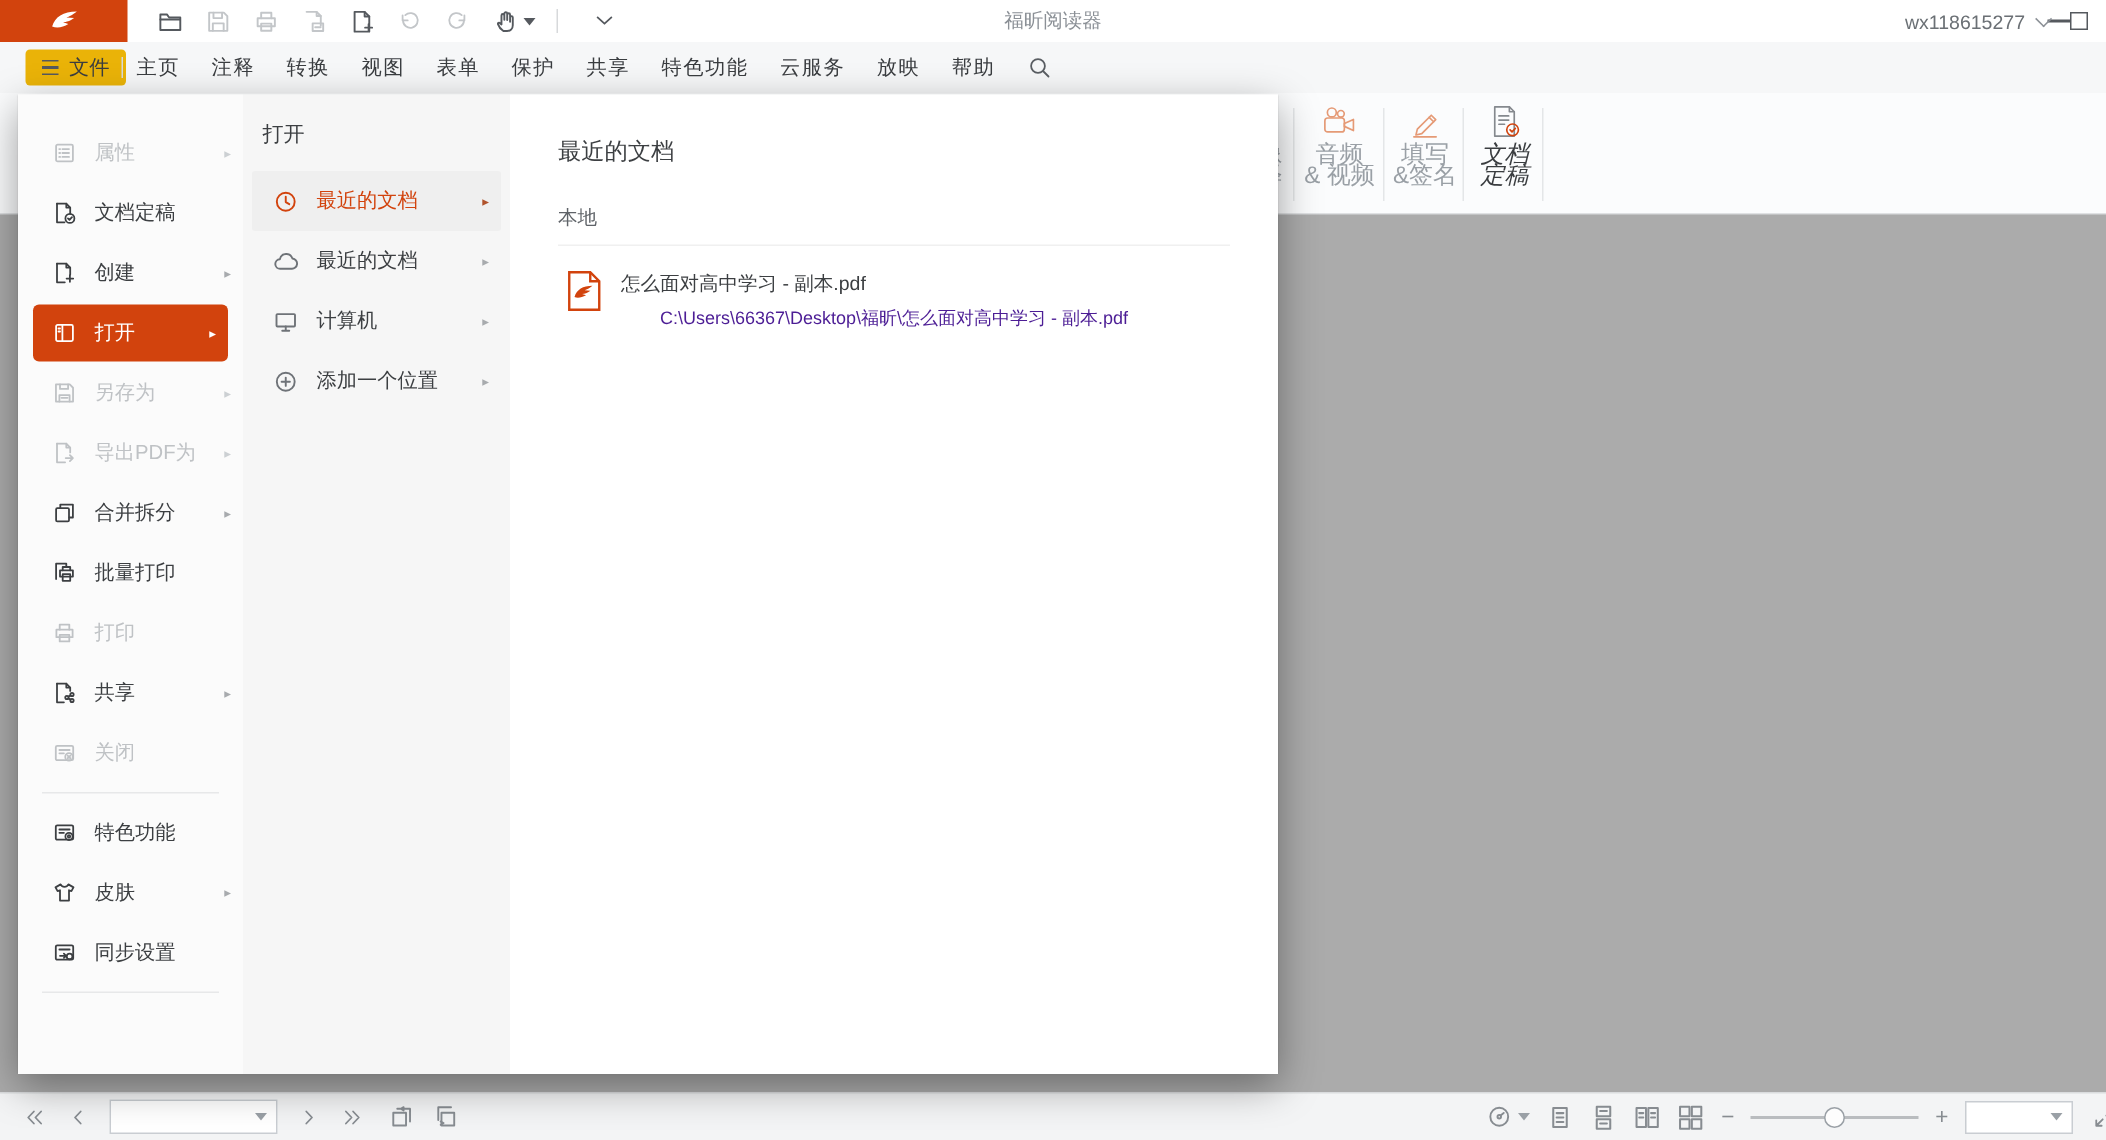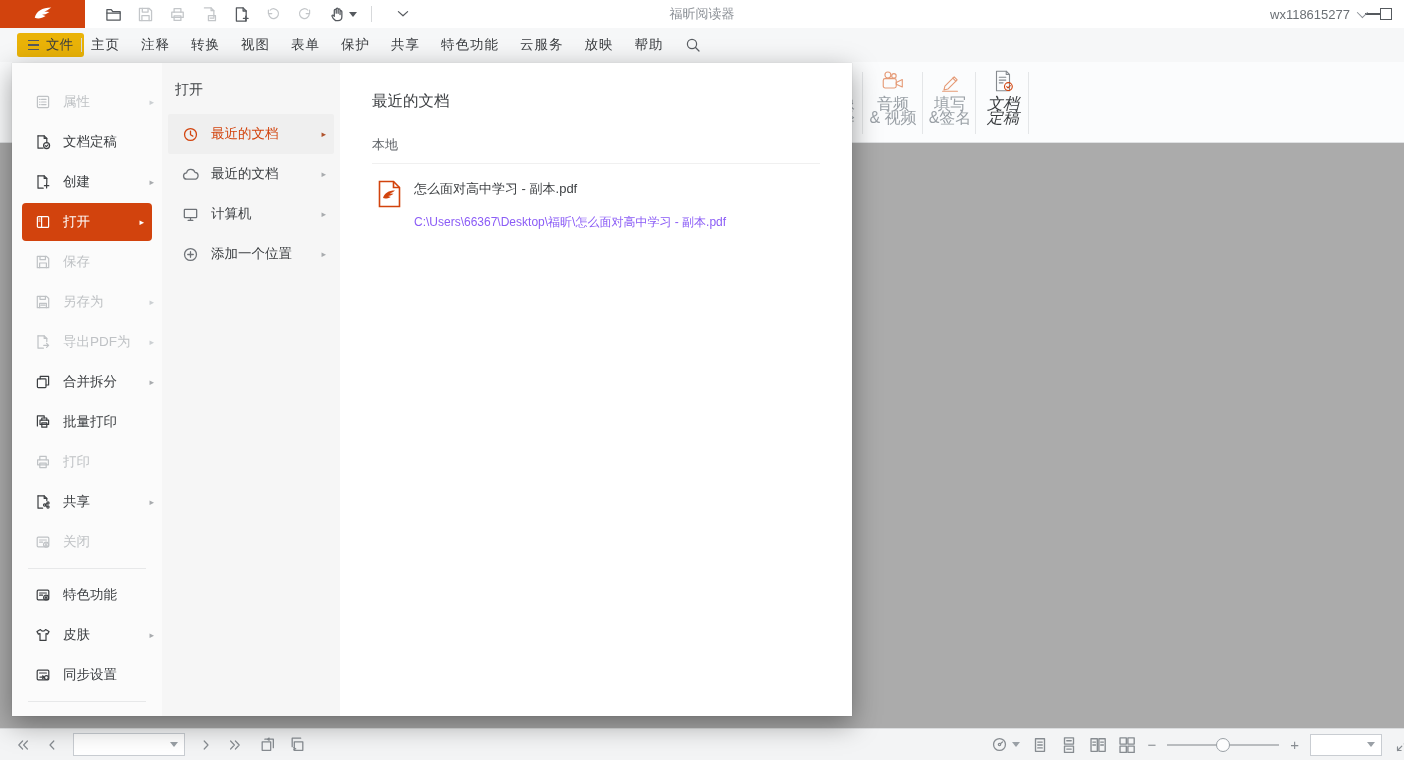--- a/index.html
+++ b/index.html
@@ -66,23 +66,23 @@
   #open-header { font-size:14px; color:#3c3f42; padding-left:13px; height:20px; margin-bottom:13px; }
   .oc-item { height:40px; display:flex; align-items:center; gap:12px; padding:0 8px 0 14px;
              font-size:13.5px; color:#3c3f42; margin:0 6px; }
   .oc-item .arr { margin-left:auto; font-size:9px; color:#a8abae; }
   .oc-item.selected { background:#efefef; color:#d2430d; border-radius:2px; }
   .oc-item.selected .arr { color:#b0532c; }
   #recent { flex:1; background:#fff; padding:28px 32px 0 32px; }
   #recent-title { font-size:15.5px; color:#3c3f42; margin-bottom:24px; }
   #recent-section { font-size:13px; color:#5f6368; padding-bottom:9px; border-bottom:1px solid #f0f0f0; }
   .doc-item { display:flex; align-items:flex-start; gap:13px; padding:16px 6px 0 6px; }
-  .doc-texts { display:flex; flex-direction:column; gap:16px; }
+  .doc-texts { display:flex; flex-direction:column; gap:6px; }
   .doc-name { font-size:13px; color:#3c3f42; }
-  .doc-path { font-size:12px; color:#8b5cf6; }
+  .doc-path { font-size:12px; color:#4c1d95;margin-left:26px; }
 
   
   #statusbar { position:absolute; left:0; bottom:0; width:1404px; height:32px; background:#f3f4f5;
                border-top:1px solid #dadcde; display:flex; align-items:center; color:#878c91; }
   #sb-left { display:flex; align-items:center; gap:13px; padding-left:15px; }
   #sb-right { margin-left:auto; display:flex; align-items:center; gap:11px; padding-right:0; }
   .combo { background:#fff; border:1px solid #c9cdd2; display:flex; align-items:center; justify-content:flex-end; }
   #page-combo { width:112px; height:23px; }
   #zoom-combo { width:72px; height:22px; }
   .combo .cv { flex:1; font-size:12px; color:#3c3f42; padding-left:6px; }
@@ -457,26 +457,20 @@
     </div>
     <div class="sb-item selected">
       <svg class="ic" width="16" height="16">
           <use href="#i-open"></use>
         </svg>
       <span>打开</span>
         <span class="arr">▸</span>
     </div>
     <div class="sb-item disabled">
       <svg class="ic" width="16" height="16">
-          <use href="#i-floppy"></use>
-        </svg>
-      <span>保存</span>
-    </div>
-    <div class="sb-item disabled">
-      <svg class="ic" width="16" height="16">
           <use href="#i-saveas"></use>
         </svg>
       <span>另存为</span>
         <span class="arr">▸</span>
     </div>
     <div class="sb-item disabled">
       <svg class="ic" width="16" height="16">
           <use href="#i-export"></use>
         </svg>
       <span>导出PDF为</span>

